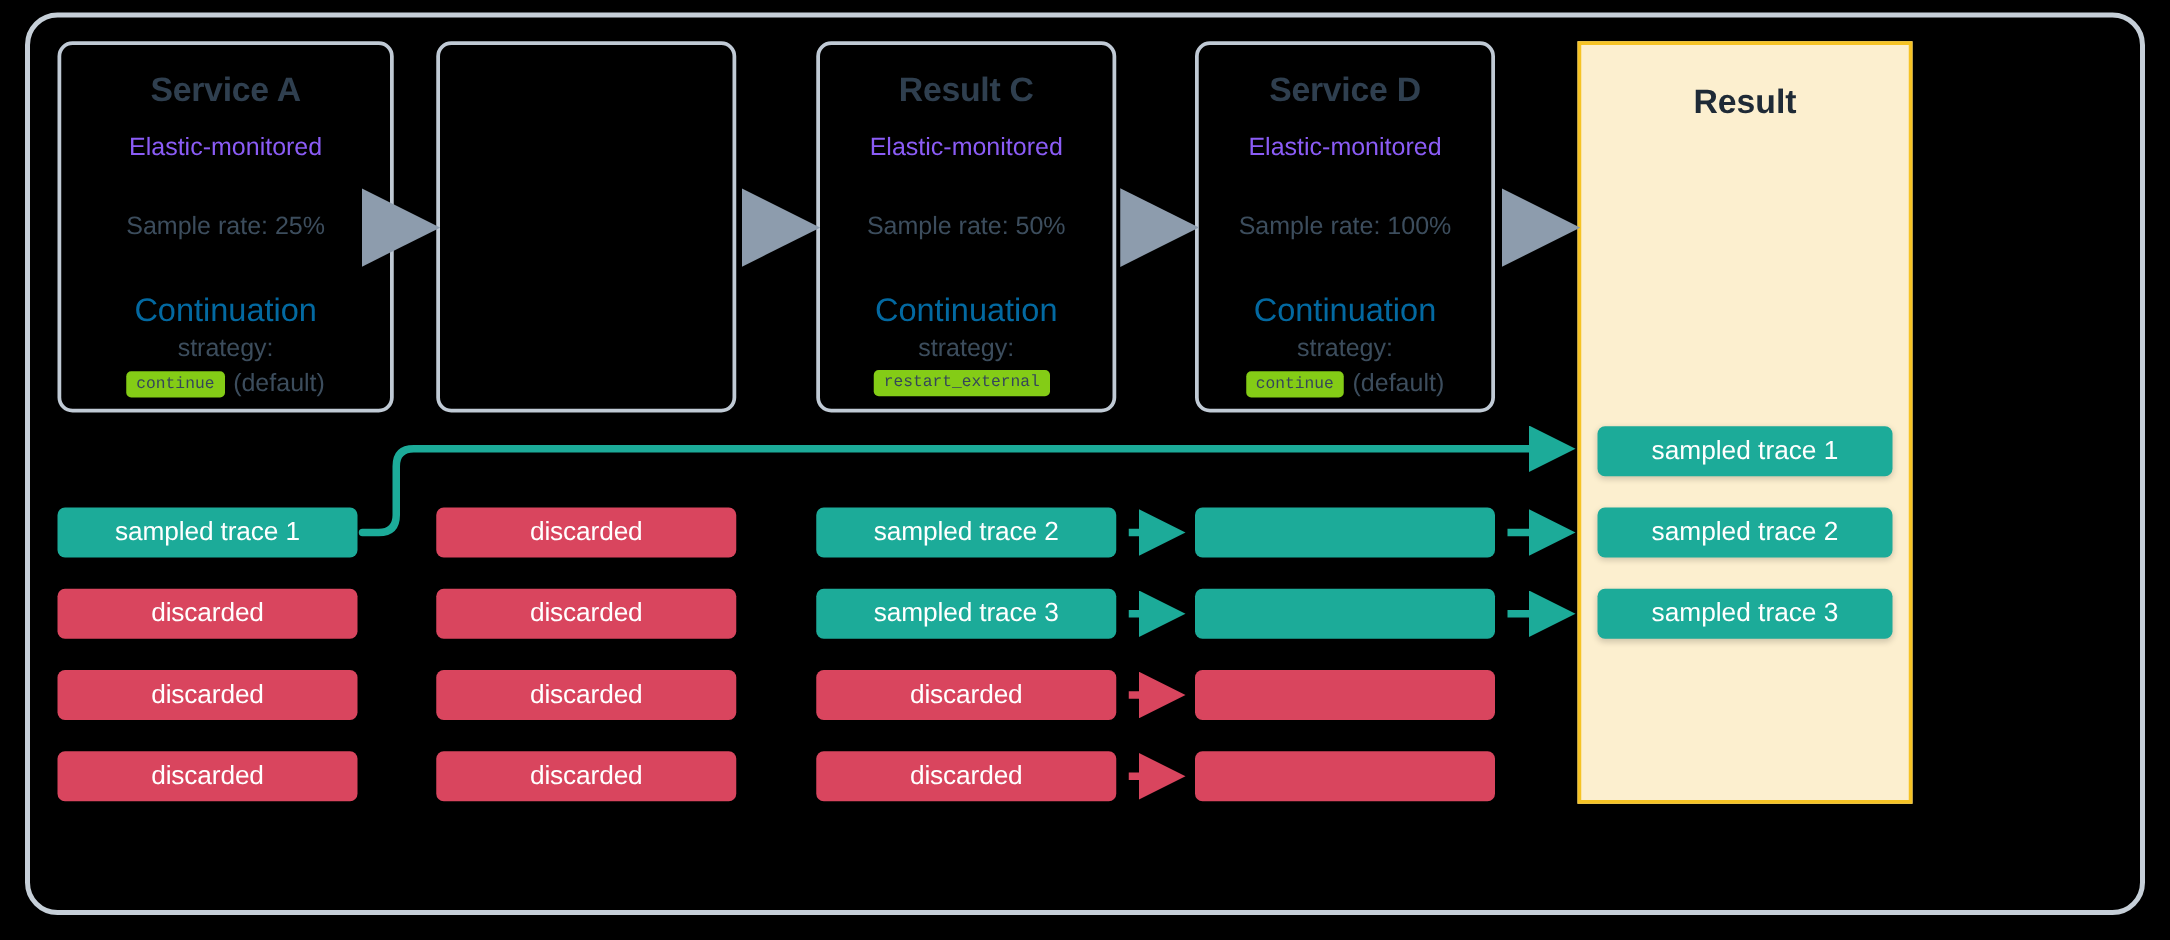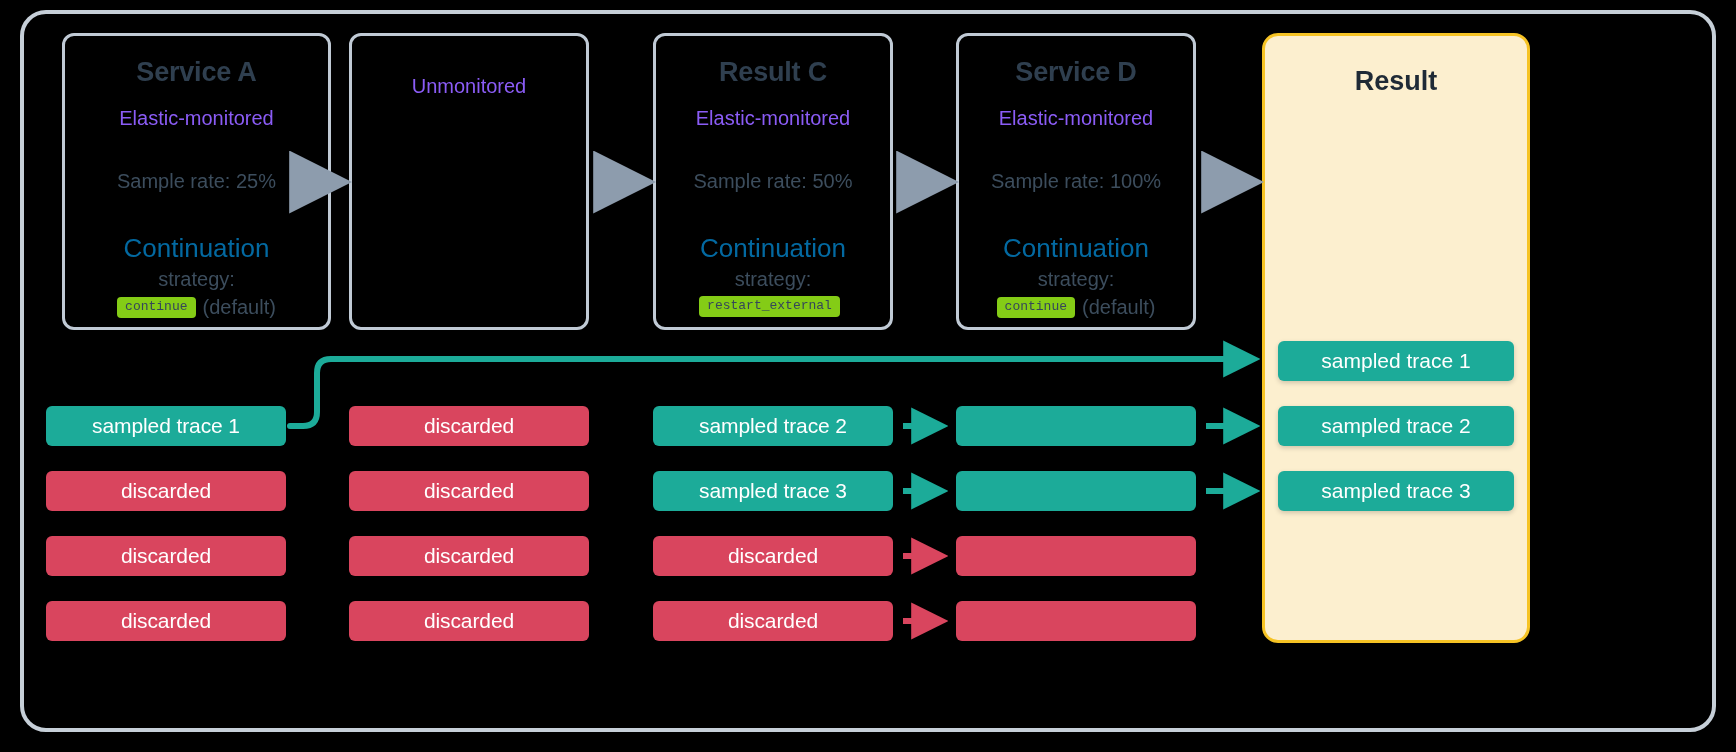--- a/index.html
+++ b/index.html
@@ -76,33 +76,33 @@
     font-size: 13px;
     background: #84cc16;
     color: #35465a;
     border-radius: 4px;
     padding: 3px 8px 4px 8px;
     line-height: 1.1;
   }
   .paren { color: #3c4d5d; text-align: center; }
 
   
-  #card-a { left: 62px;   width: 269px; }
+  #card-a { left: 46px;   width: 269px; }
   #card-b { left: 349px;  width: 240px; }
   #card-c { left: 653px;  width: 240px; }
   #card-d { left: 956px;  width: 240px; }
 
   
   #result-panel {
     position: absolute;
     left: 1262px; top: 33px;
     width: 268px; height: 610px;
     background: #fcefcf;
     border: 3px solid #f6c324;
-    border-radius: 16px;
+    border-radius: 0;
   }
   #result-title {
     position: absolute;
     top: 30px; left: 0; right: 0;
     text-align: center;
     font-size: 27px;
     font-weight: bold;
     color: #1f2a36;
   }
 
@@ -152,21 +152,20 @@
     <div class="svc-rate">Sample rate: 25%</div>
     <div class="svc-strat-label">Continuation</div>
     <div style="font-size:20px;color:#3c4d5d;line-height:1.3;">strategy:</div>
     <div class="svc-strat-row">
       <span class="code-chip">continue</span>
       <span class="paren">(default)</span>
     </div>
   </div>
 
   <div class="svc-card" id="card-b">
-    <div class="svc-sub">Unmonitored</div>
   </div>
 
   <div class="svc-card" id="card-c">
     <div class="svc-title">Result C</div>
     <div class="svc-sub">Elastic-monitored</div>
     <div class="svc-rate">Sample rate: 50%</div>
     <div class="svc-strat-label">Continuation</div>
     <div style="font-size:20px;color:#3c4d5d;line-height:1.3;">strategy:</div>
     <div class="svc-strat-row">
       <span class="code-chip">restart_external</span>

